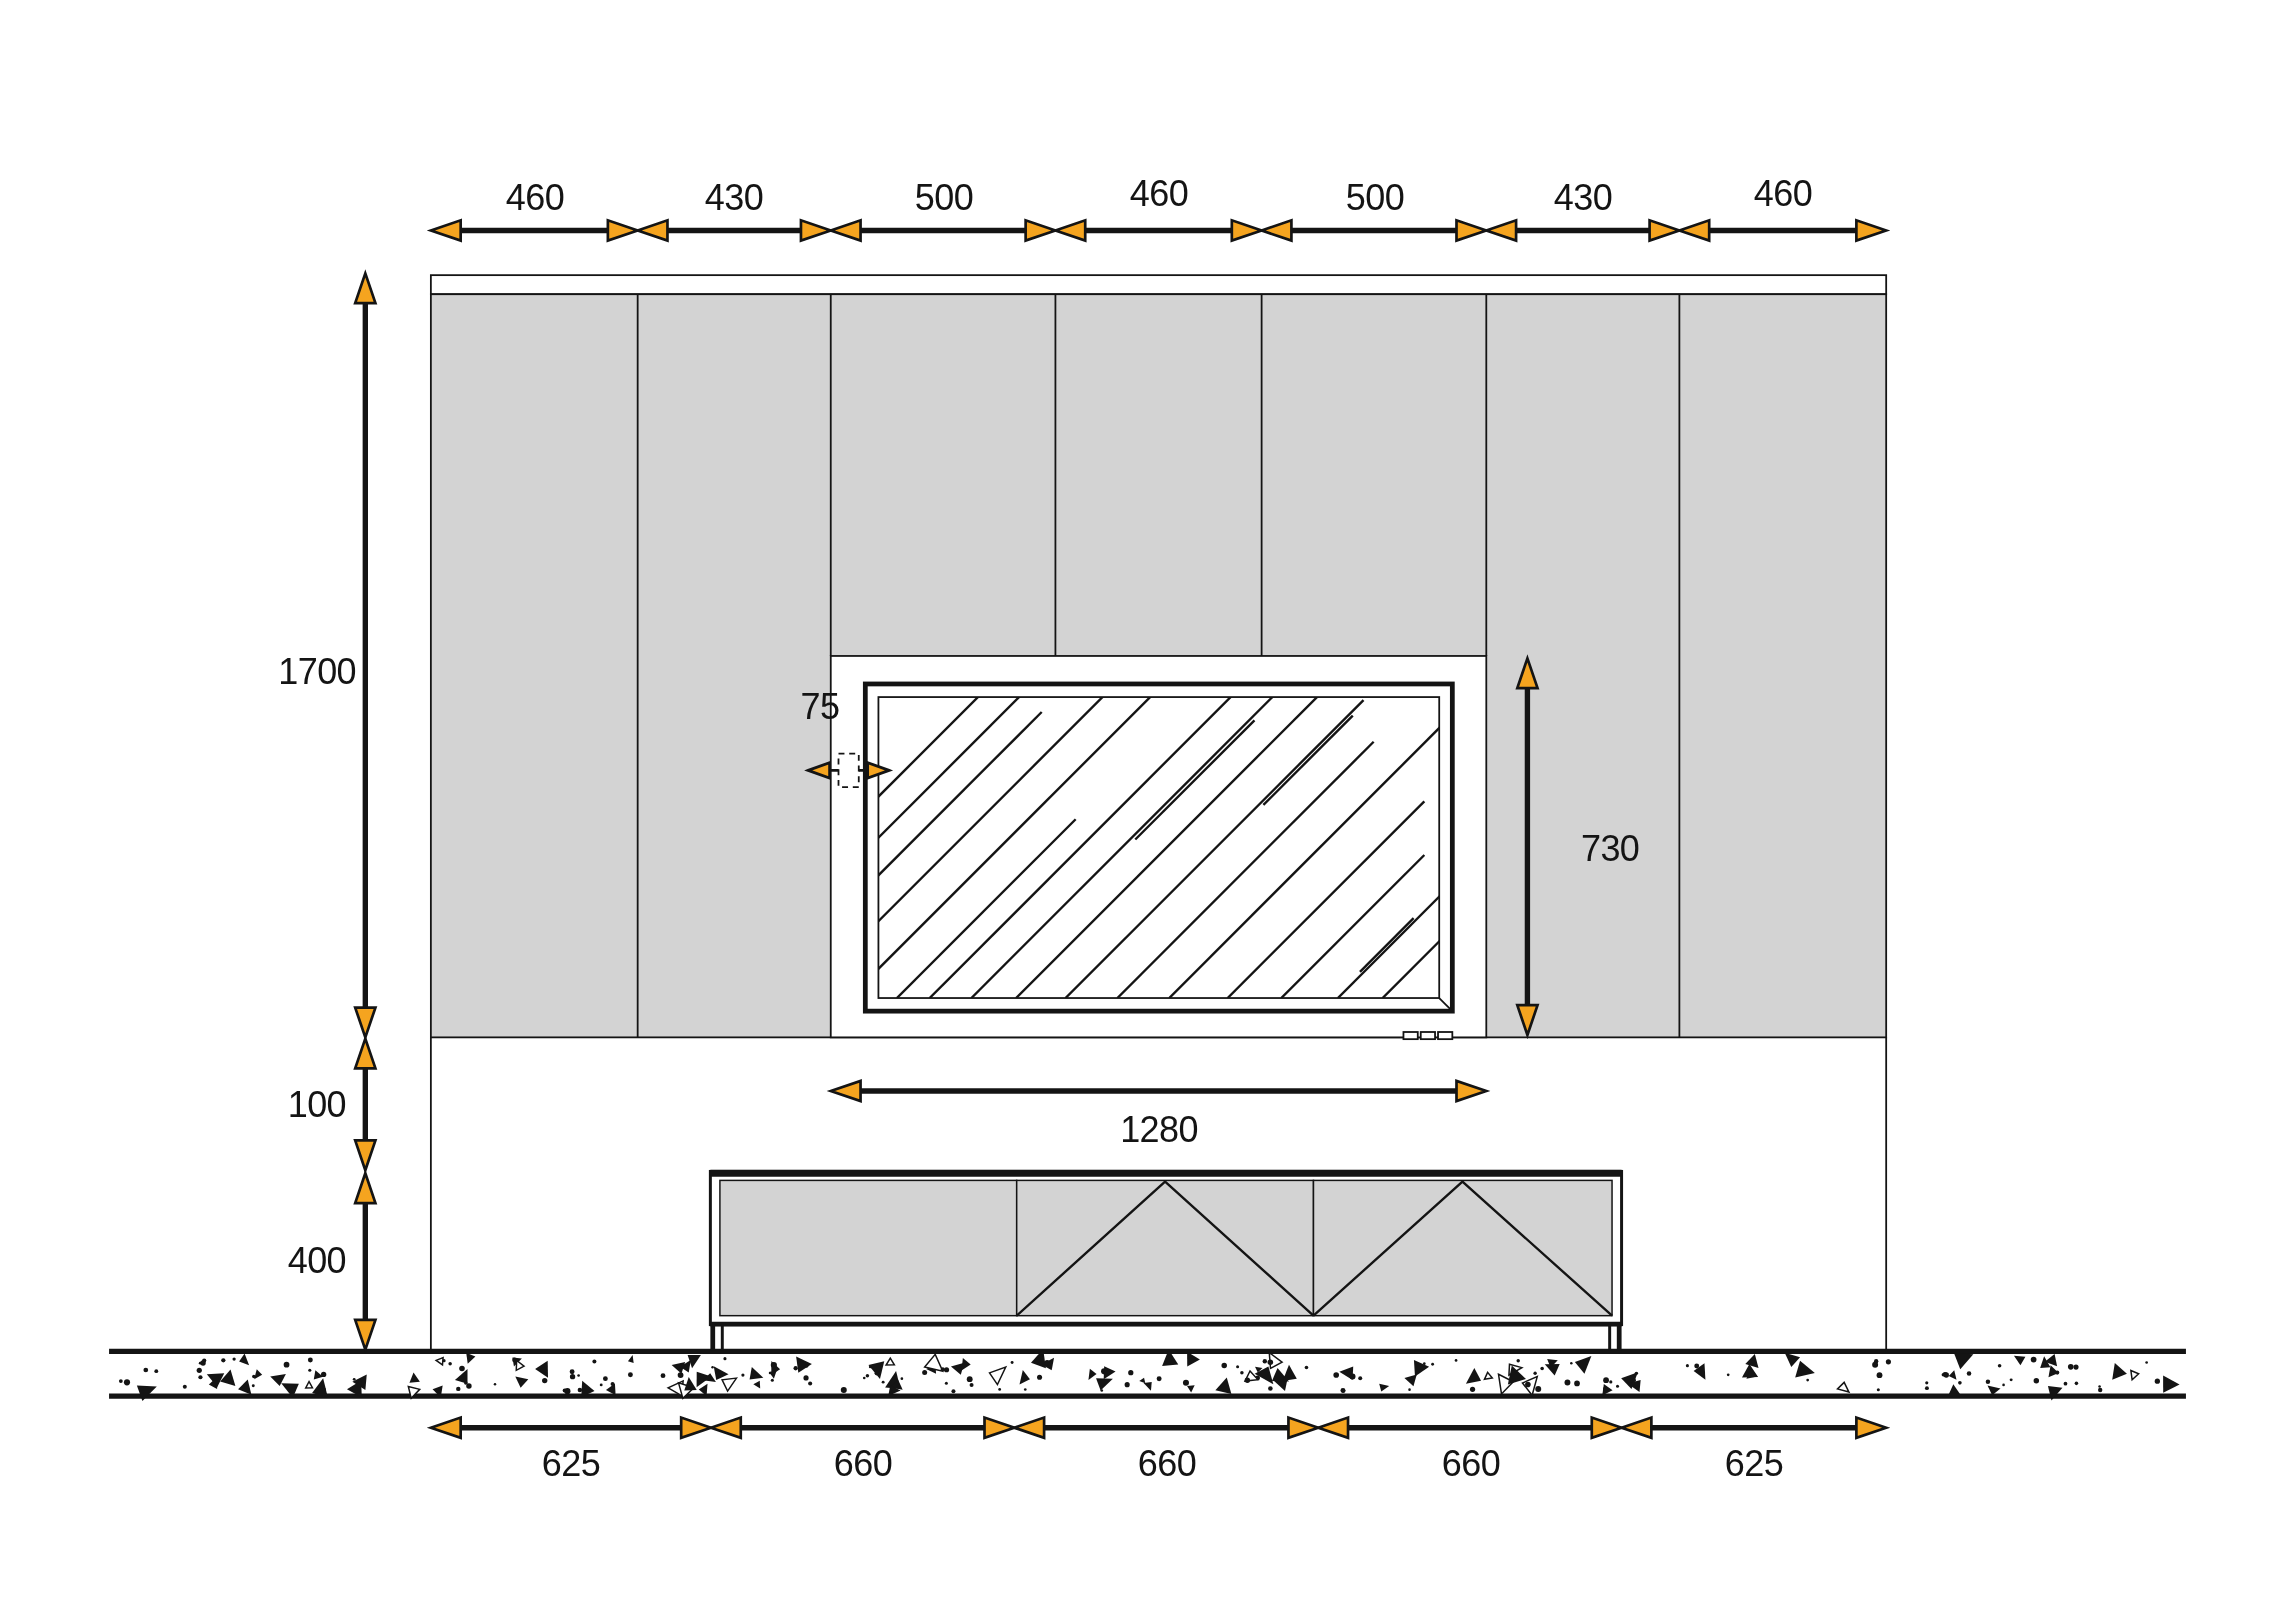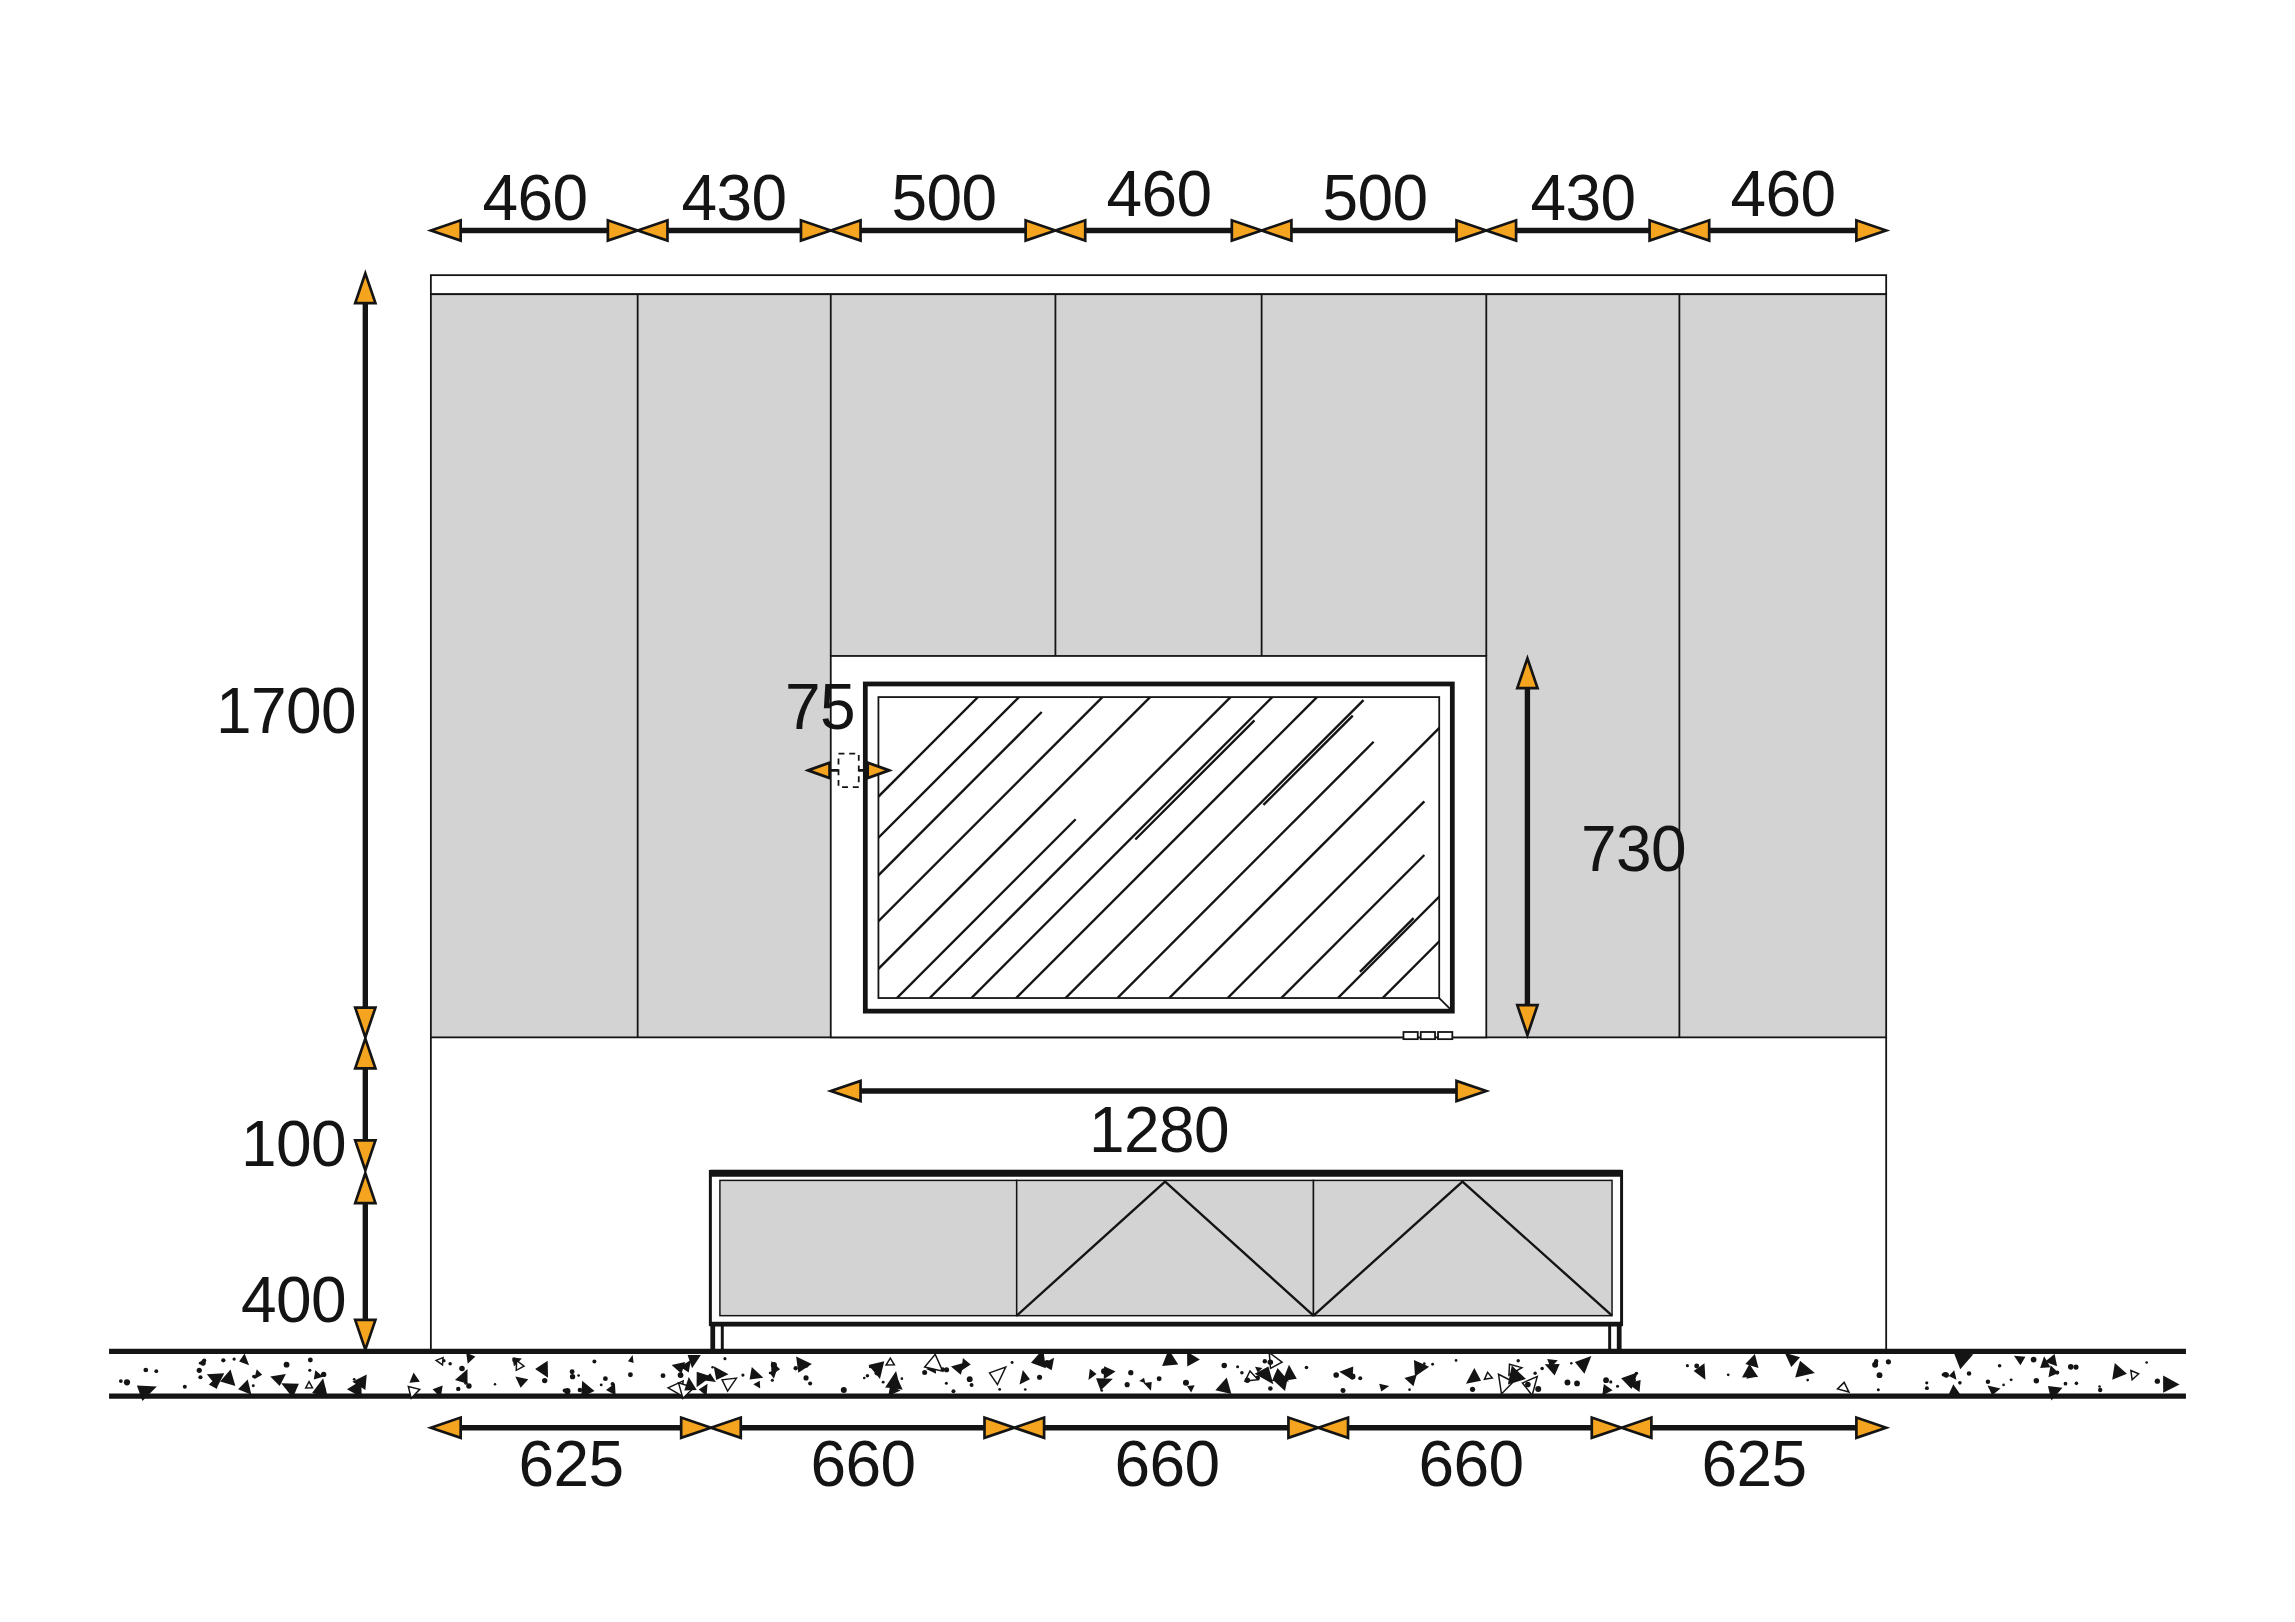--- a/index.html
+++ b/index.html
@@ -19,28 +19,28 @@
   #svg{position:absolute;left:0;top:0;}
   .ln{stroke:var(--line);fill:none;}
   .fw{fill:#fff;stroke:var(--line);}
   .fg{fill:var(--panel-gray);stroke:var(--line);}
   .ah{fill:var(--arrow-fill);stroke:var(--line);stroke-width:4.5;stroke-linejoin:miter;}
   .shaft{stroke:var(--line);}
   .spk{fill:var(--line);}
   .spk-h{fill:#fff;stroke:var(--line);stroke-width:2.5;}
   .dim-label{
     position:absolute;
-    font-size:64px;
+    font-size:36px;
     line-height:1;
     color:var(--line);
     white-space:nowrap;
     letter-spacing:-0.6px;
   }
   .c{transform:translate(-50%,-50%);}
-  .r{transform:translate(-100%,-50%);margin-top:39px;}
+  .r{transform:translate(-100%,-50%);}
   .l{transform:translate(0,-50%);}
 </style>
 </head>
 <body>
 
 <div id="canvas">
 
   <svg id="svg" width="2295" height="1623" viewBox="0 0 3851 2722">
     <defs>
       <clipPath id="screenClip">

